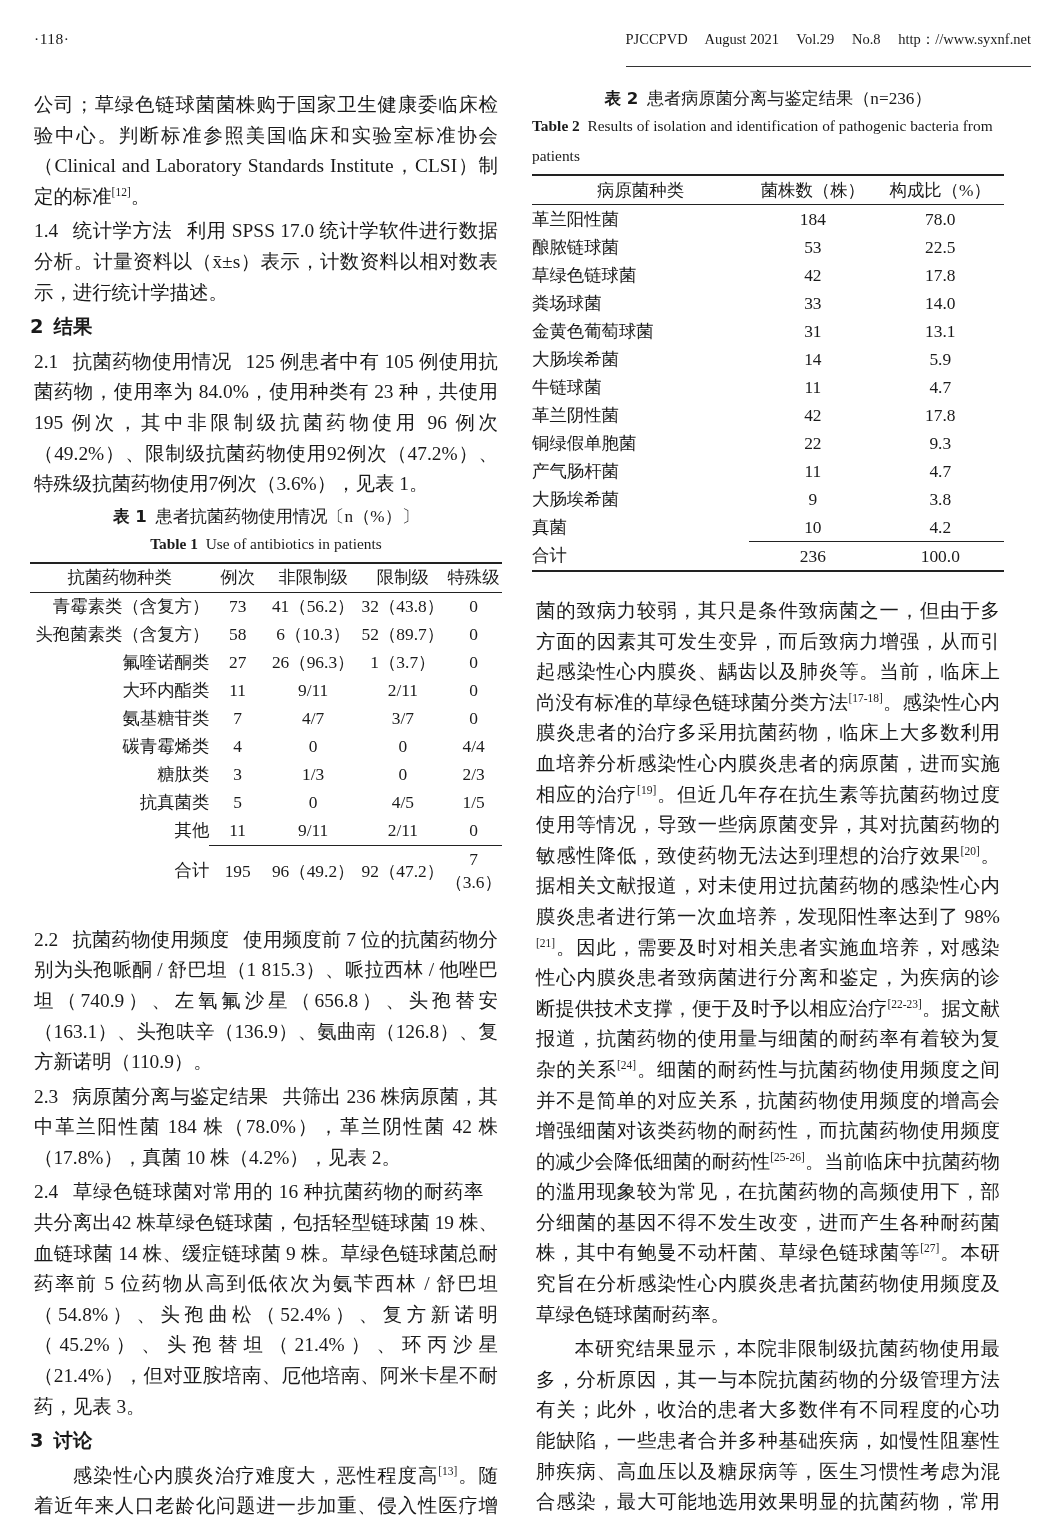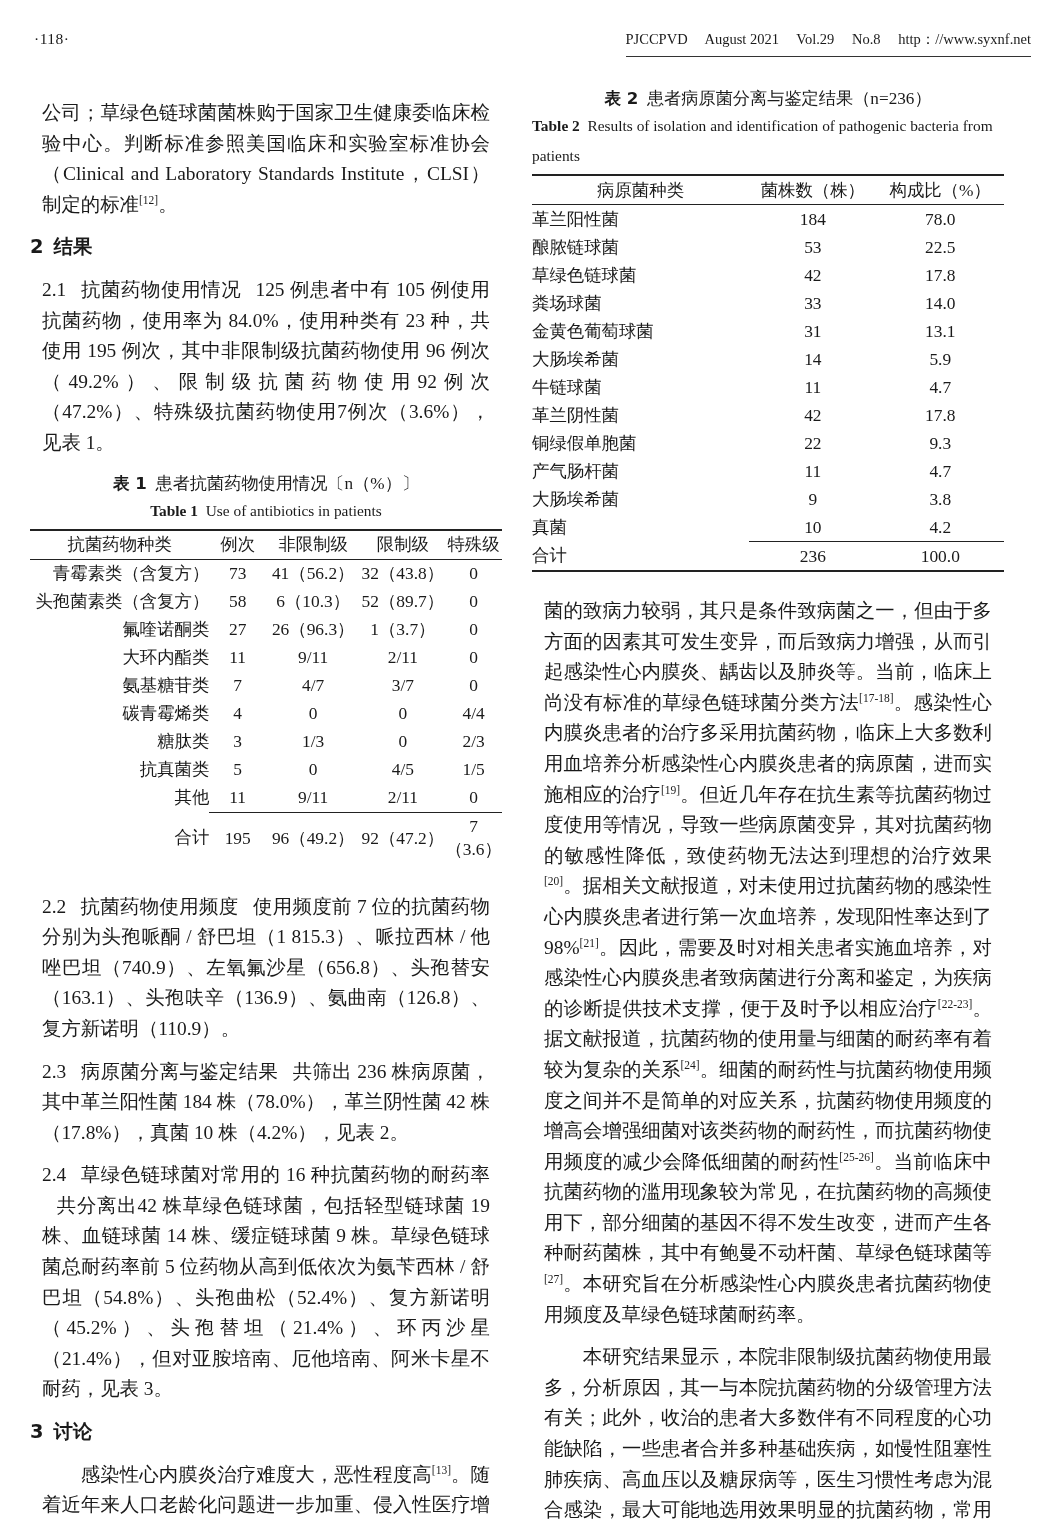--- a/index.html
+++ b/index.html
@@ -37,37 +37,37 @@
     top: 0;
     font-size: 15.5px;
     letter-spacing: .5px;
   }
   .runhead-right {
     position: absolute;
     right: 26px;
     top: 0;
     font-size: 14.5px;
     border-bottom: 1px solid #333;
-    padding-bottom: 7px;
+    padding-bottom: 17px;
     white-space: nowrap;
   }
   .runhead-right span { margin-right: 14px; }
   .runhead-right span:last-child { margin-right: 0; }
 
   
   .col {
     position: absolute;
     top: 86px;
     width: 472px;
   }
   .col-left  { left: 30px; }
   .col-right { left: 532px; }
 
   p.body {
-    margin: 12px;
+    margin: 4px;
     font-size: 19.4px;
     line-height: 30.6px;
     text-align: justify;
     text-justify: inter-ideograph;
     letter-spacing: 0;
   }
   p.body.indent { text-indent: 2em; }
   .sec-head {
     margin: 0;
     font-size: 19.4px;
@@ -153,20 +153,21 @@
       <span>Vol.29</span>
       <span>No.8</span>
       <span>http：//www.syxnf.net</span>
     </div>
   </div>
 
   <div class="col col-left">
 
     <p class="body"><span>公司；草绿色链球菌菌株购于国家卫生健康委临床检验中心。判断标准参照美国临床和实验室标准协会（Clinical and Laboratory Standards Institute，CLSI）制定的标准</span><sup>[12]</sup><span>。</span></p>
 
+    <p class="body"><span class="num">1.4</span><span class="gap"></span><span>统计学方法</span><span class="gap"></span><span>利用 SPSS 17.0 统计学软件进行数据分析。计量资料以（x̄±s）表示，计数资料以相对数表示，进行统计学描述。</span></p>
 
     <p class="sec-head"><span class="num">2</span><span>结果</span></p>
 
     <p class="body"><span class="num">2.1</span><span class="gap"></span><span>抗菌药物使用情况</span><span class="gap"></span><span>125 例患者中有 105 例使用抗菌药物，使用率为 84.0%，使用种类有 23 种，共使用 195 例次，其中非限制级抗菌药物使用 96 例次（49.2%）、限制级抗菌药物使用92例次（47.2%）、特殊级抗菌药物使用7例次（3.6%），见表 1。</span></p>
 
     <div class="table-block" style="">
       <p class="tbl-cap-cn"><b>表 1</b>&nbsp;&nbsp;<span>患者抗菌药物使用情况〔n（%）〕</span></p>
       <p class="tbl-cap-en center"><b>Table 1</b>&nbsp;&nbsp;<span>Use of antibiotics in patients</span></p>
 
       <table class="data t1">

